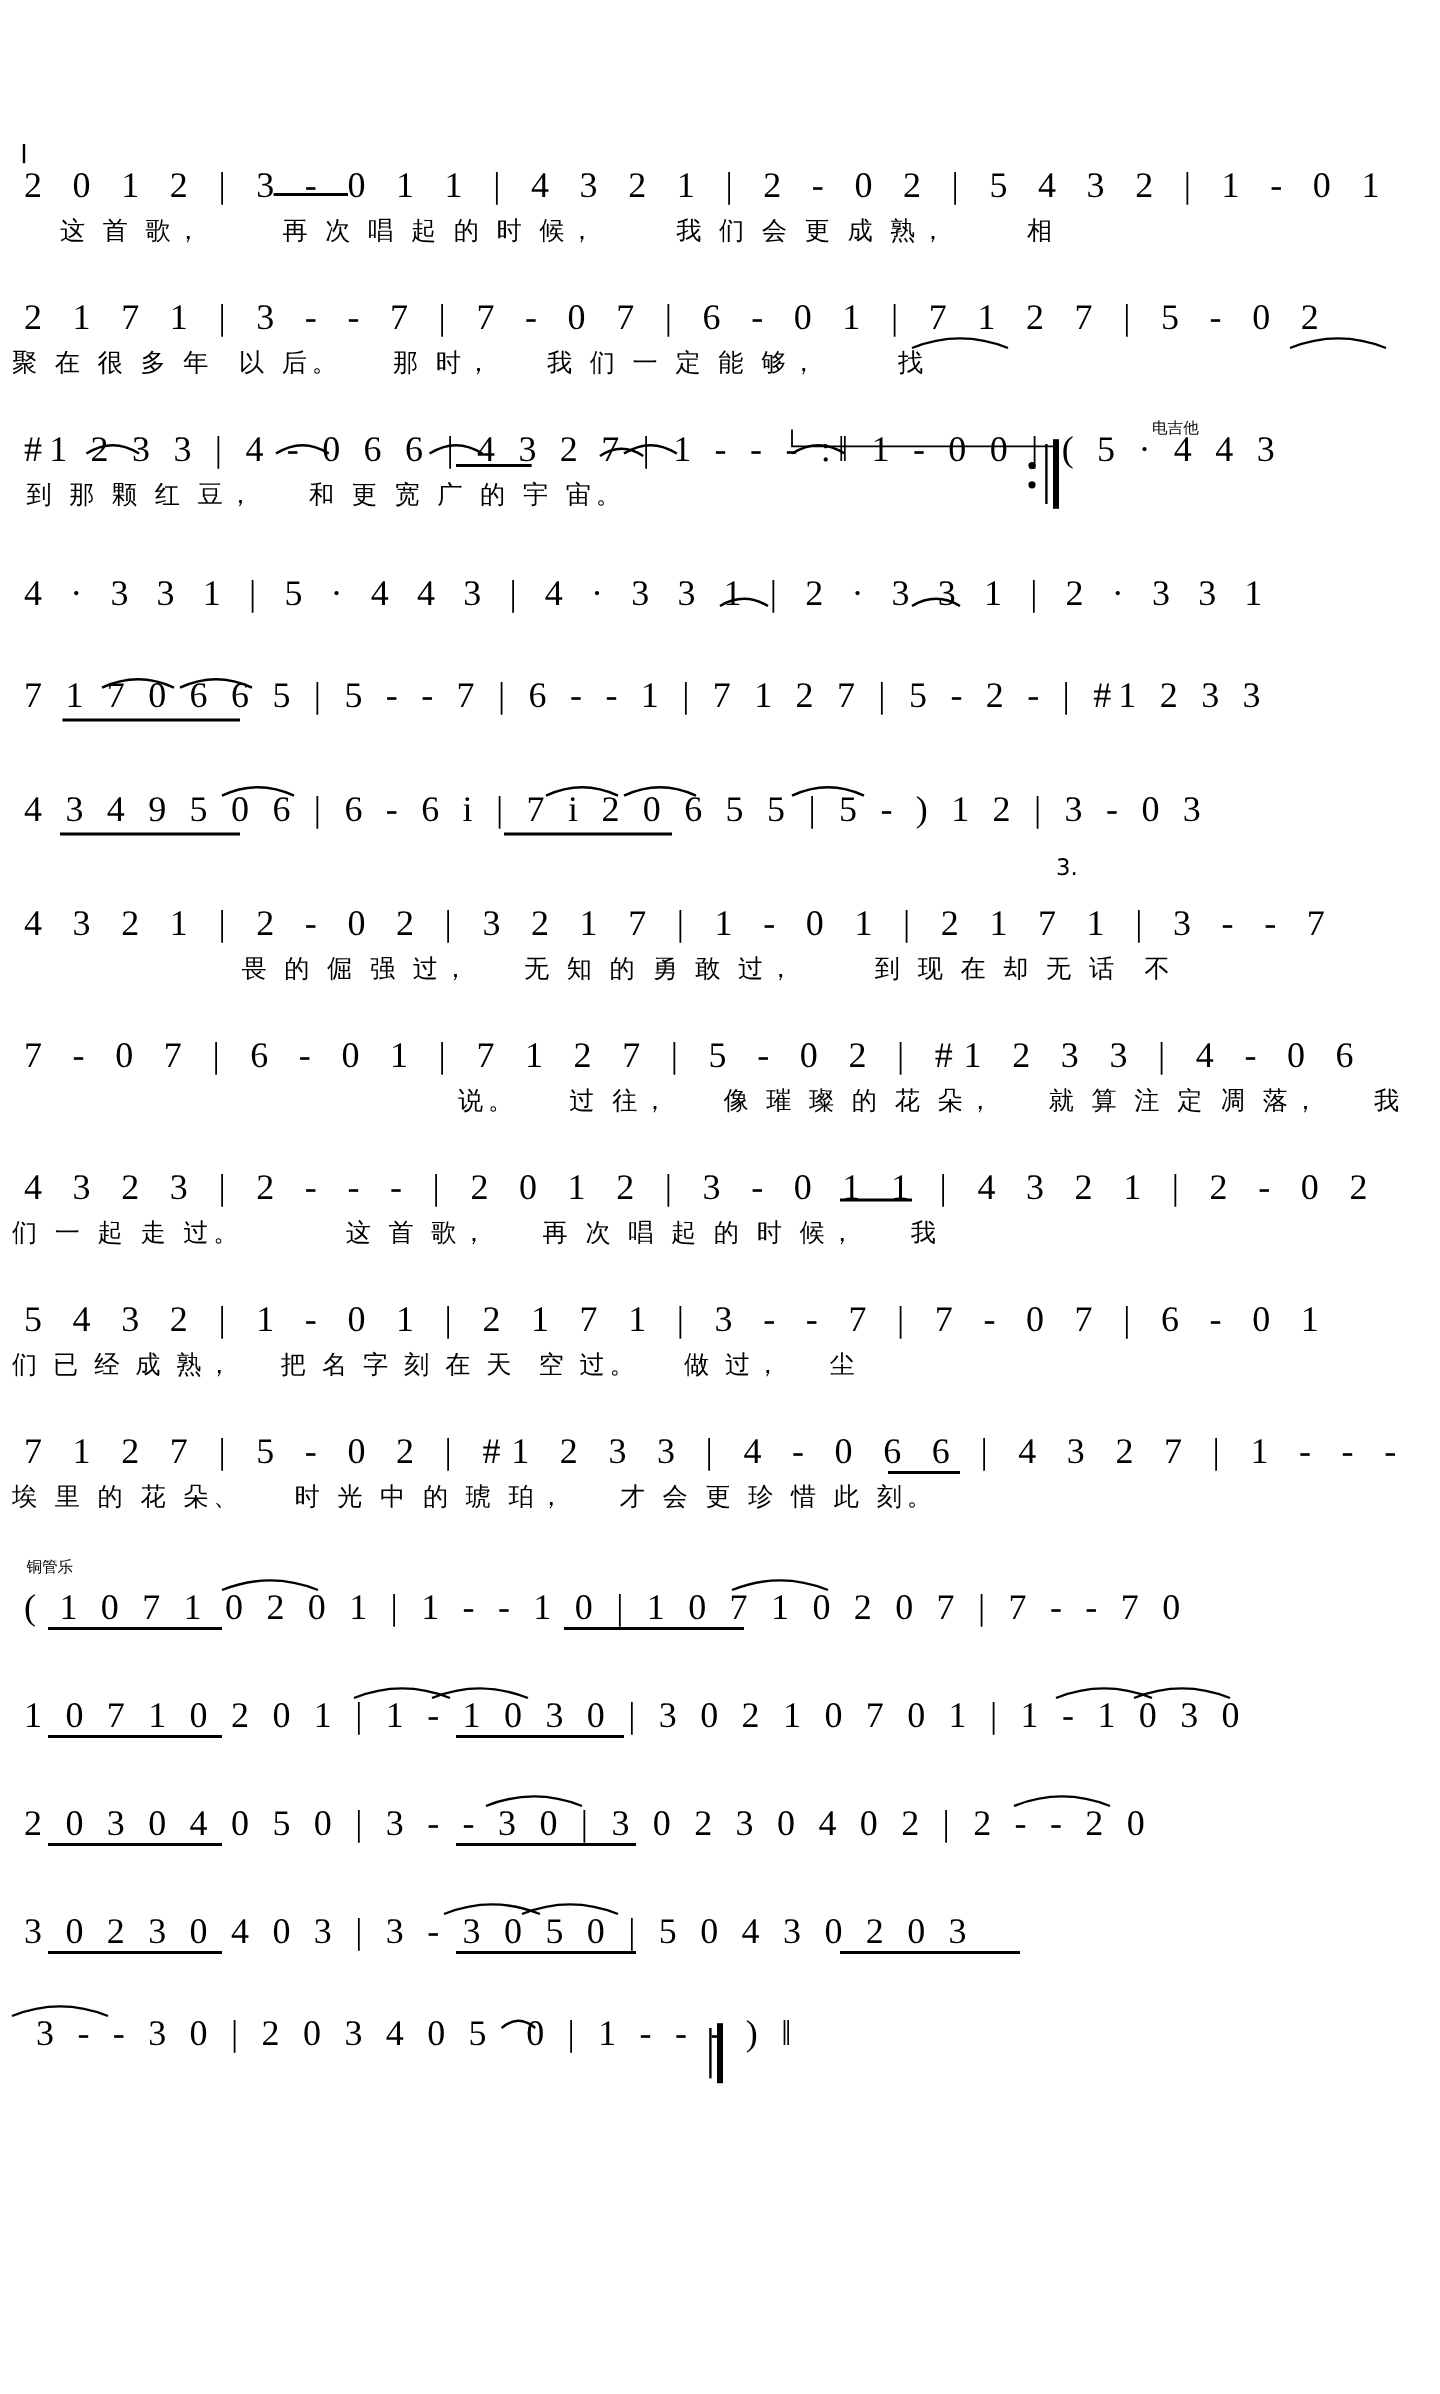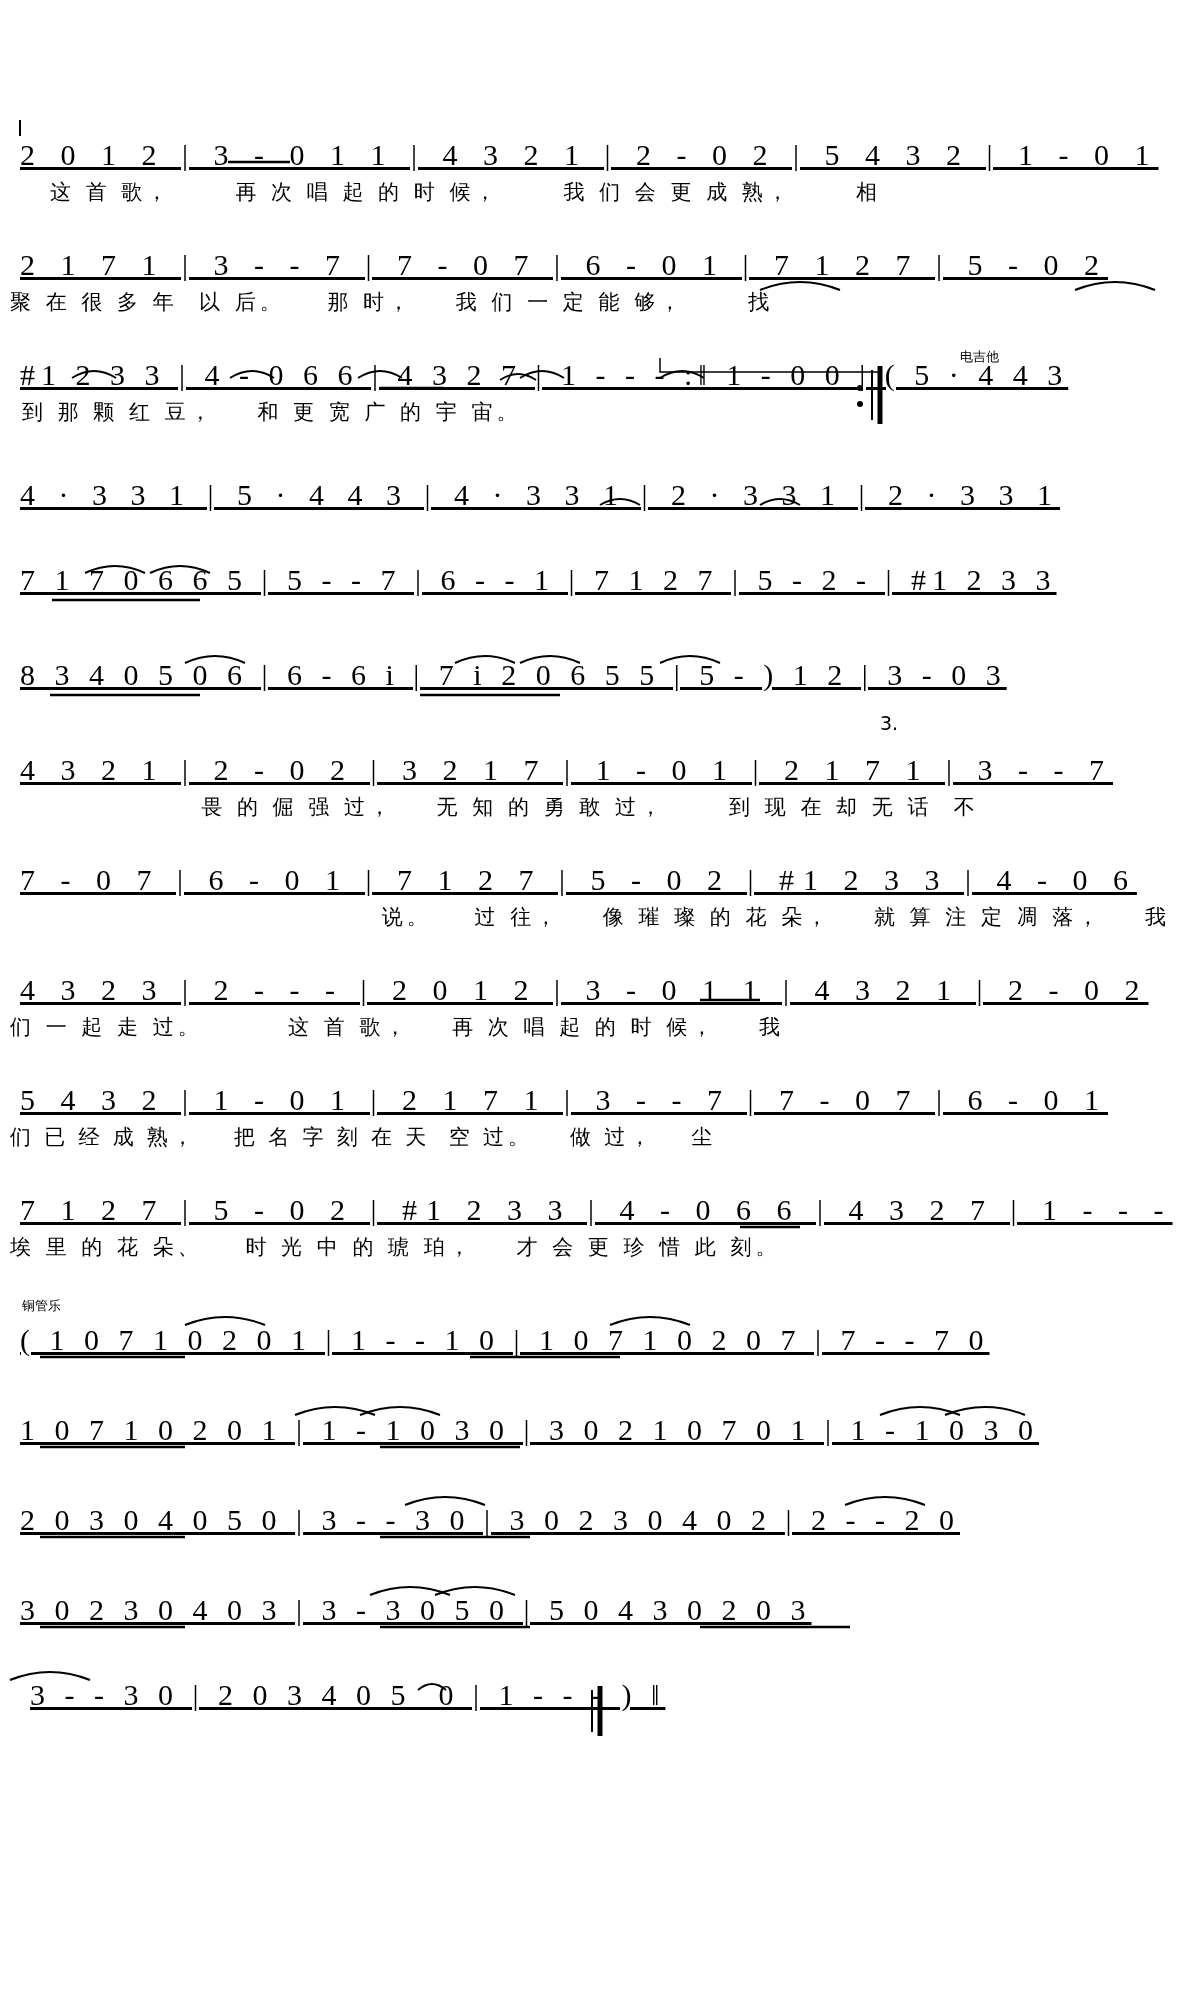--- a/index.html
+++ b/index.html
@@ -30,21 +30,20 @@
   
   .notes {
     position: absolute;
     left: 20px;
     width: 1160px;
     font-family: "Liberation Serif", serif;
     font-size: 30px;
     letter-spacing: 0px;
     white-space: pre;
     line-height: 1;
-    text-decoration: underline;
   }
   
   .lyrics {
     position: absolute;
     left: 20px;
     width: 1160px;
     font-family: "DejaVu Sans", sans-serif;
     font-size: 21px;
     white-space: pre;
     line-height: 1;
@@ -82,21 +81,21 @@
 
   <div class="system" style="top:480px;">
     <div class="notes" style="top:0; letter-spacing:8px;">4 · 3 3 1 | 5 · 4 4 3 | 4 · 3 3 1 | 2 · 3 3 1 | 2 · 3 3 1</div>
   </div>
 
   <div class="system" style="top:565px;">
     <div class="notes" style="top:0; letter-spacing:6px;">7 1 7 0 6 6 5 | 5 - - 7 | 6 - - 1 | 7 1 2 7 | 5 - 2 - | #1 2 3 3</div>
   </div>
 
   <div class="system" style="top:660px;">
-    <div class="notes" style="top:0; letter-spacing:6px;">8 3 4 0 5 0 6 | 6 - 6 i | 7 i 2 0 6 5 5 | 5 - ) 1 2 | 3 - 0 3</div>
+    <div class="notes" style="top:0; letter-spacing:6px;">4 3 4 9 5 0 6 | 6 - 6 i | 7 i 2 0 6 5 5 | 5 - ) 1 2 | 3 - 0 3</div>
   </div>
 
   <div class="system" style="top:755px;">
     <div class="notes" style="top:0; letter-spacing:9px;">4 3 2 1 | 2 - 0 2 | 3 2 1 7 | 1 - 0 1 | 2 1 7 1 | 3 - - 7</div>
     <div class="lyrics" style="top:42px; left:10px; letter-spacing:4px;text-align:center;">畏 的 倔 强 过，    无 知 的 勇 敢 过，      到 现 在 却 无 话  不</div>
   </div>
 
   <div class="system" style="top:865px;">
     <div class="notes" style="top:0; letter-spacing:9px;">7 - 0 7 | 6 - 0 1 | 7 1 2 7 | 5 - 0 2 | #1 2 3 3 | 4 - 0 6</div>
     <div class="lyrics" style="top:42px; left:10px; letter-spacing:4px;text-align:right;">说。    过 往，    像 璀 璨 的 花 朵，    就 算 注 定 凋 落，    我</div>

